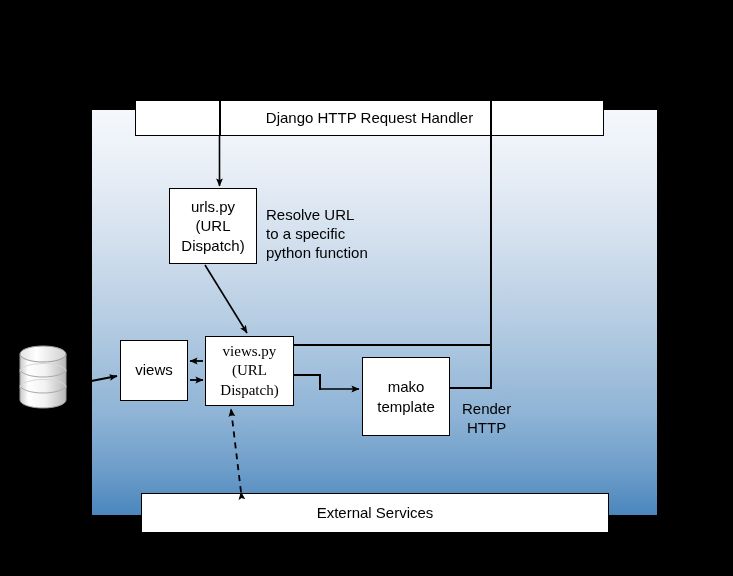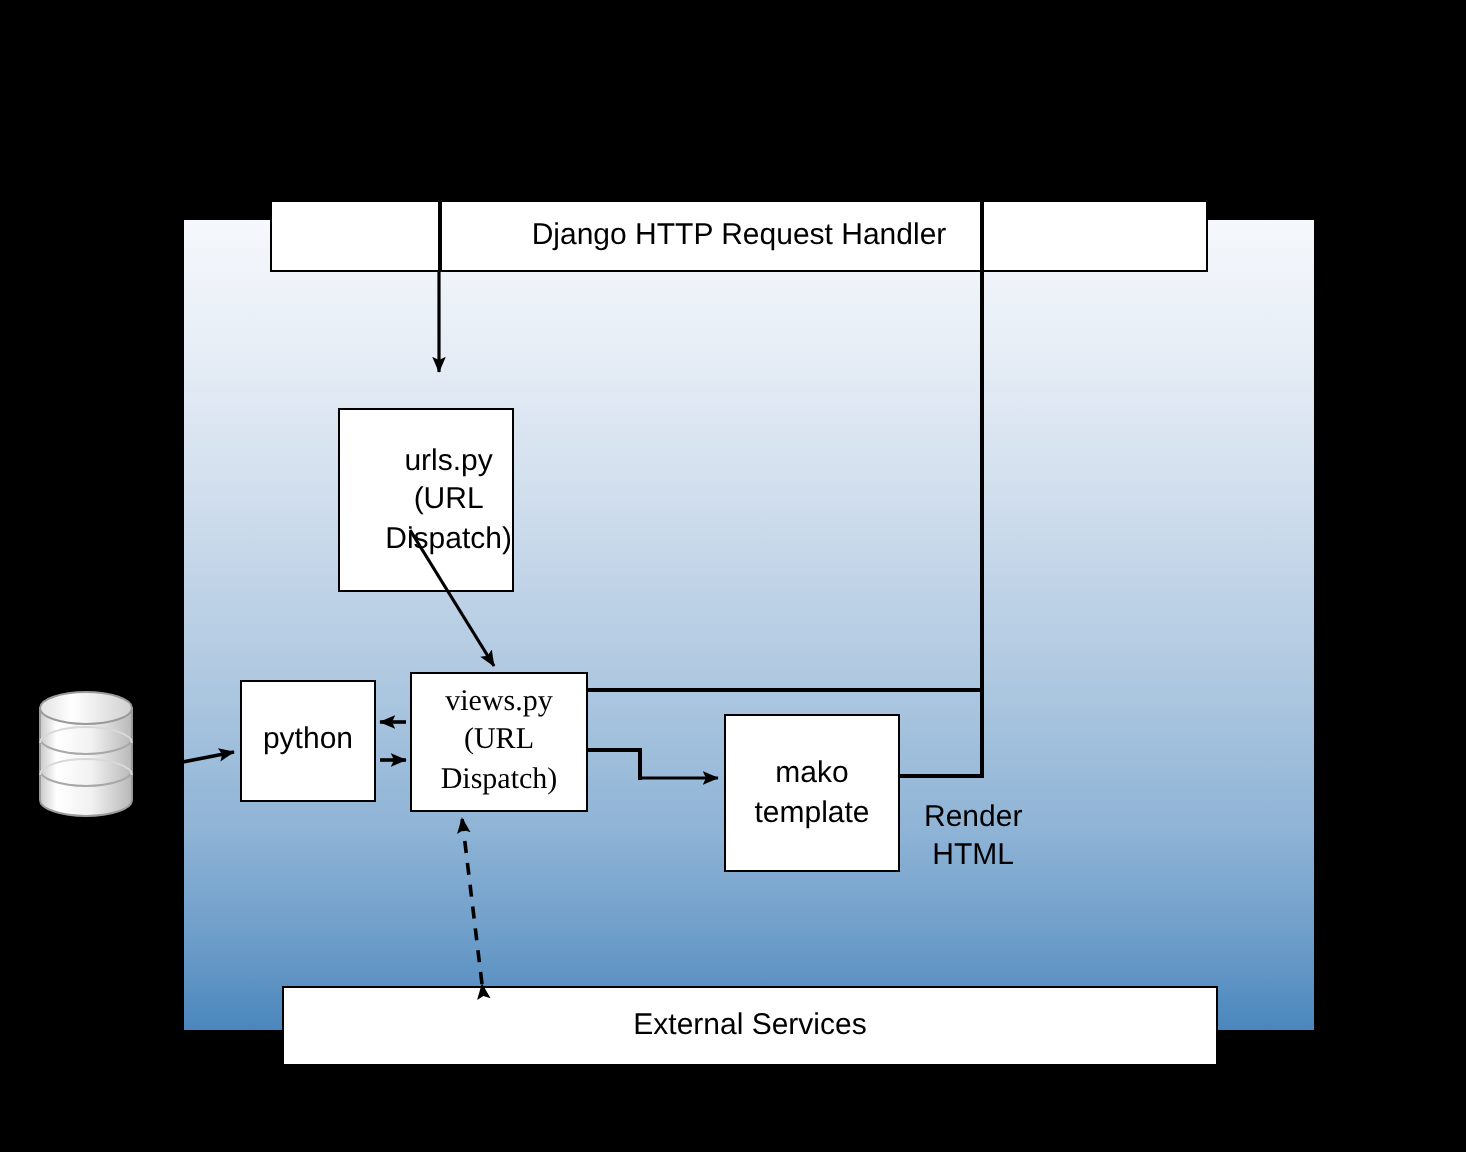--- a/index.html
+++ b/index.html
@@ -62,25 +62,24 @@
     position: absolute;
     left: 490px;
     top: 100px;
     width: 1.5px;
     height: 36px;
     background: #000000;
   }
 
   #urls-box {
     left: 169px;
-    top: 204px;
+    top: 188px;
     width: 88px;
-    height: 92px;
-    font-size: 15px;
-    justify-content: flex-end;
+    height: 76px;
+    font-size: 15px;
   }
   #views-box {
     left: 205px;
     top: 336px;
     width: 89px;
     height: 70px;
     font-size: 15px;
   }
   #models-box {
     left: 120px;
@@ -167,34 +166,37 @@
 Dispatch)</span>
   </div>
 
   <div class="node" id="views-box">
     <span class="annot" style="position:static;font-family:Liberation Serif, serif;">views.py
 (URL
 Dispatch)</span>
   </div>
 
   <div class="node" id="models-box">
-    <span>python</span>
+    <span>views</span>
   </div>
 
   <div class="node" id="mako-box">
     <span class="annot" style="position:static;">mako
 template</span>
   </div>
 
   <div class="node" id="external-box">
     <span>External Services</span>
   </div>
 
+  <div class="annot" id="annot-resolve">Resolve URL
+to a specific
+python function</div>
   <div class="annot" id="annot-render">Render
-HTML</div>
+HTTP</div>
 
   <svg id="db-icon" viewBox="0 0 50 64">
     <defs>
       <linearGradient id="dbg" x1="0" y1="0" x2="1" y2="0">
         <stop offset="0%" stop-color="#c9c9c9"></stop>
         <stop offset="18%" stop-color="#ffffff"></stop>
         <stop offset="55%" stop-color="#f2f2f2"></stop>
         <stop offset="100%" stop-color="#b8b8b8"></stop>
       </linearGradient>
       <linearGradient id="dbgTop" x1="0" y1="0" x2="1" y2="0">

